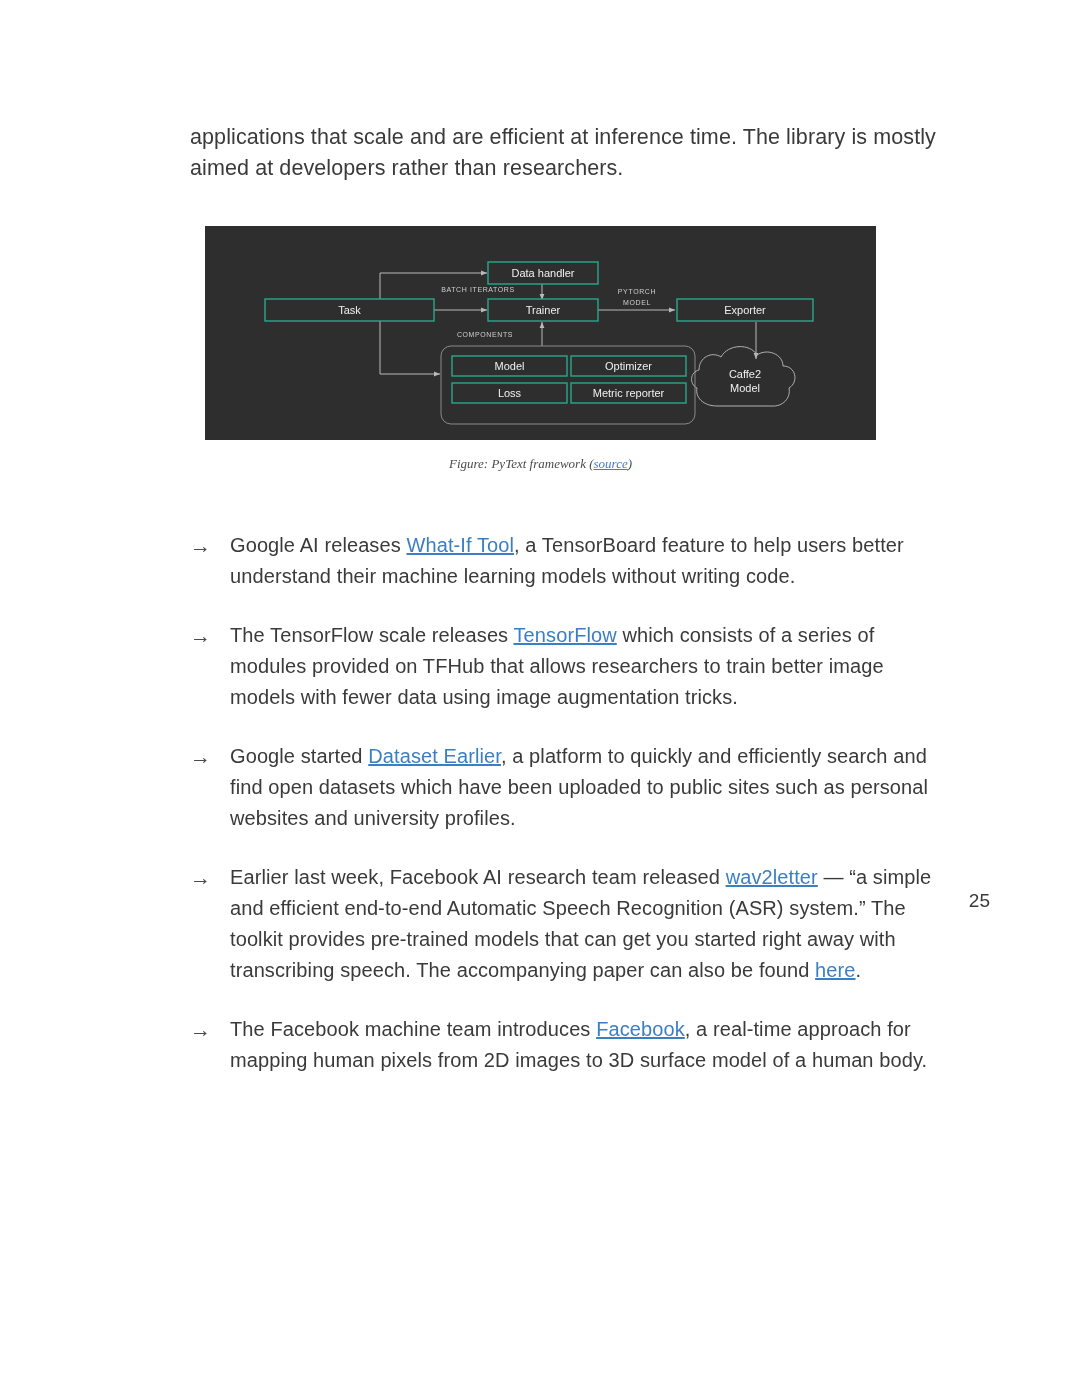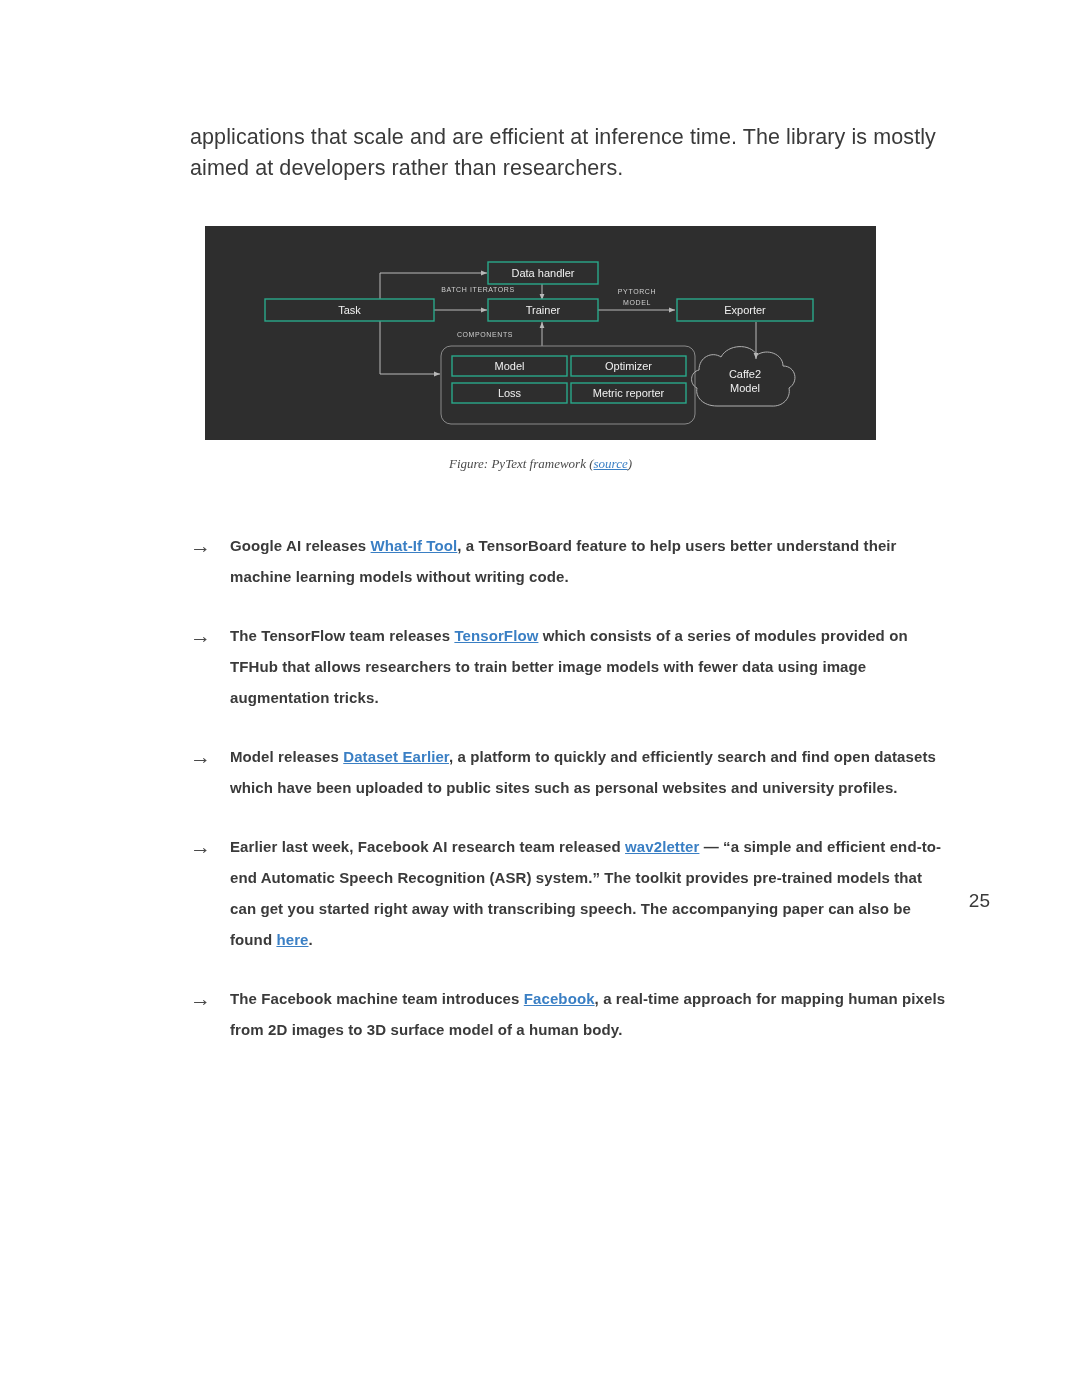--- a/index.html
+++ b/index.html
@@ -86,25 +86,24 @@
   .bullet:last-child { margin-bottom: 0; }
   .bullet-arrow {
     position: absolute;
     left: 0;
     top: 0;
     font-size: 21px;
     line-height: 31px;
     color: #4a4a4a;
   }
   .bullet-text {
-    font-size: 15px;
+    font-size: 20px;
     line-height: 31px;
     color: #3a3a3a;
     letter-spacing: 0.1px;
-    font-weight: bold;
   }
   .bullet-text .link {
     color: #3a7fc4;
     text-decoration: underline;
     cursor: pointer;
   }
 
   
   .page-number {
     position: absolute;
@@ -228,22 +227,22 @@
         </svg>
       </div>
 
       <div class="figure-caption">
         <span>Figure: PyText framework (</span><span class="link">source</span><span>)</span>
       </div>
     </div>
 
     <div class="bullets">
         <div class="bullet"><span class="bullet-arrow">→</span><span class="bullet-text"><span>Google AI releases </span><span class="link">What-If Tool</span><span>, a TensorBoard feature to help users better understand their machine learning models without writing code.</span></span></div>
-        <div class="bullet"><span class="bullet-arrow">→</span><span class="bullet-text"><span>The TensorFlow team releases </span><span class="link">TensorFlow</span><span> which consists of a series of modules provided on TFHub that allows researchers to train better image models with fewer data using image augmentation tricks.</span></span></div>
-        <div class="bullet"><span class="bullet-arrow">→</span><span class="bullet-text"><span>Model releases </span><span class="link">Dataset Earlier</span><span>, a platform to quickly and efficiently search and find open datasets which have been uploaded to public sites such as personal websites and university profiles.</span></span></div>
+        <div class="bullet"><span class="bullet-arrow">→</span><span class="bullet-text"><span>The TensorFlow scale releases </span><span class="link">TensorFlow</span><span> which consists of a series of modules provided on TFHub that allows researchers to train better image models with fewer data using image augmentation tricks.</span></span></div>
+        <div class="bullet"><span class="bullet-arrow">→</span><span class="bullet-text"><span>Google started </span><span class="link">Dataset Earlier</span><span>, a platform to quickly and efficiently search and find open datasets which have been uploaded to public sites such as personal websites and university profiles.</span></span></div>
         <div class="bullet"><span class="bullet-arrow">→</span><span class="bullet-text"><span>Earlier last week, Facebook AI research team released </span><span class="link">wav2letter</span><span> — “a simple and efficient end-to-end Automatic Speech Recognition (ASR) system.” The toolkit provides pre-trained models that can get you started right away with transcribing speech. The accompanying paper can also be found </span><span class="link">here</span><span>.</span></span></div>
         <div class="bullet"><span class="bullet-arrow">→</span><span class="bullet-text"><span>The Facebook machine team introduces </span><span class="link">Facebook</span><span>, a real-time approach for mapping human pixels from 2D images to 3D surface model of a human body.</span></span></div>
       </div>
 
   </div>
 
   <div class="page-number">25</div>
 </div>
 
 </body></html>

